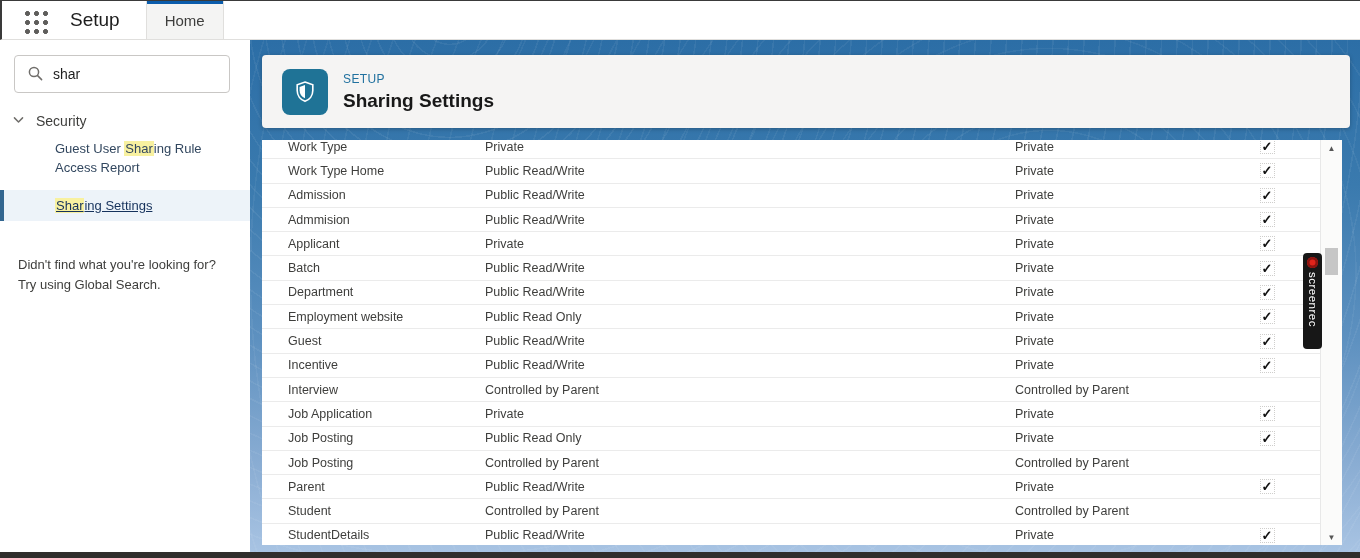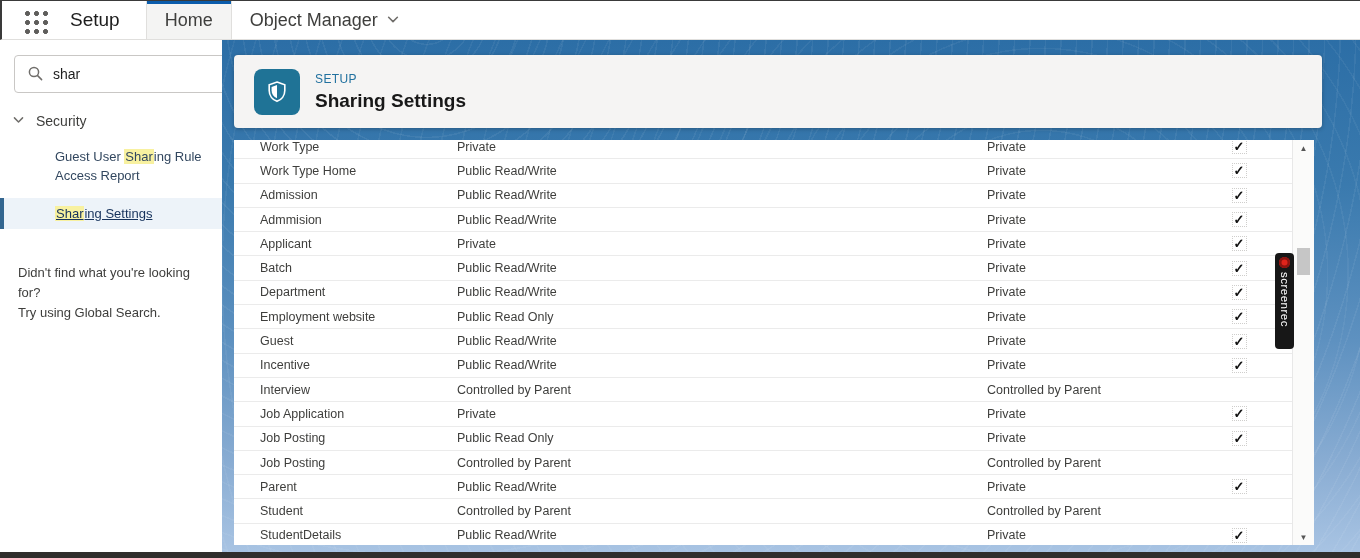--- a/index.html
+++ b/index.html
@@ -8,37 +8,37 @@
 
   
   .topbar { height:40px; background:#fff; border-bottom:1px solid #e0dfdd;
     border-top:1px solid #3a3a3a; border-left:2px solid #3a3a3a;
     display:flex; align-items:stretch; }
   .waffle { width:26px; height:26px; margin:7px 0 0 20px; cursor:pointer; flex:none;
     background-image:radial-gradient(circle, #5f5e5c 2.2px, transparent 2.6px);
     background-size:9px 9px; background-position:1px 1px; background-repeat:repeat; }
   .app-title { font-size:19px; color:#1d1d1d; margin:8px 0 0 22px; flex:none; }
   .tabs { display:flex; margin-left:26px; }
-  .tab { display:flex; align-items:center; gap:8px; padding:0 18px; font-size:18px;
+  .tab { display:flex; align-items:center; gap:8px; padding:0 18px; font-size:15px;
     color:#3e3e3c; cursor:pointer; white-space:nowrap; }
   .tab.active { background:#f4f4f3; border-left:1px solid #e0dfdd; border-right:1px solid #e0dfdd;
     box-shadow:inset 0 3px 0 #0b5cab; }
 
   
   .shell { display:flex; height:518px; }
 
   
-  .sidebar { width:222px; background:#fff; flex:none; padding-top:15px; position:relative; }
+  .sidebar { width:250px; background:#fff; flex:none; padding-top:15px; position:relative; }
   .search-wrap { margin:0 20px 0 14px; position:relative; }
   .search-input { width:216px; height:38px; border:1px solid #c9c7c5; border-radius:4px;
     padding:0 10px 0 38px; font-size:14px; color:#1d1d1d; font-family:inherit; outline:none; background:#fff; }
   .search-icn { position:absolute; left:13px; top:10px; }
   .section-row { display:flex; align-items:flex-end; gap:11px; margin:20px 0 0 12px;
     font-size:14px; color:#3e3e3c; cursor:pointer; }
-  .tree { margin-top:12px; }
+  .tree { margin-top:4px; }
   .tree-item { font-size:13px; color:#32475f; line-height:19px; padding:6px 12px 6px 55px; cursor:pointer; }
   .tree-item.selected { background:#edf3f9; border-left:4px solid #336690; padding-left:51px;
     margin-top:7px; color:#16325c; }
   .tree-item.selected .tree-label { text-decoration:underline; }
   mark.hl { background:#f8f1a0; color:inherit; padding:0 1px; }
   .help { margin:34px 20px 0 18px; font-size:13px; color:#3e3e3c; line-height:20px; }
 
   
   .main { flex:1; position:relative; overflow:hidden;
     background-image:
@@ -86,28 +86,20 @@
 </head>
 <body>
 
 <header class="topbar">
   <div class="waffle"></div>
   <div class="app-title">Setup</div>
   <nav class="tabs">
     <div class="tab active">
       <span>Home</span>
     </div>
-    <div class="tab">
-      <span>Object Manager</span>
-      <span>
-        <svg width="14" height="14" viewBox="0 0 16 16">
-            <path d="M3 6l5 5 5-5" fill="none" stroke="#706e6b" stroke-width="1.8" stroke-linecap="round" stroke-linejoin="round"></path>
-          </svg>
-      </span>
-    </div>
   </nav>
 </header>
 
 <div class="shell">
 
   <aside class="sidebar">
     <div class="search-wrap">
       <span class="search-icn">
         <svg width="17" height="17" viewBox="0 0 17 17">
             <circle cx="7" cy="7" r="4.6" fill="none" stroke="#706e6b" stroke-width="1.5"></circle>

